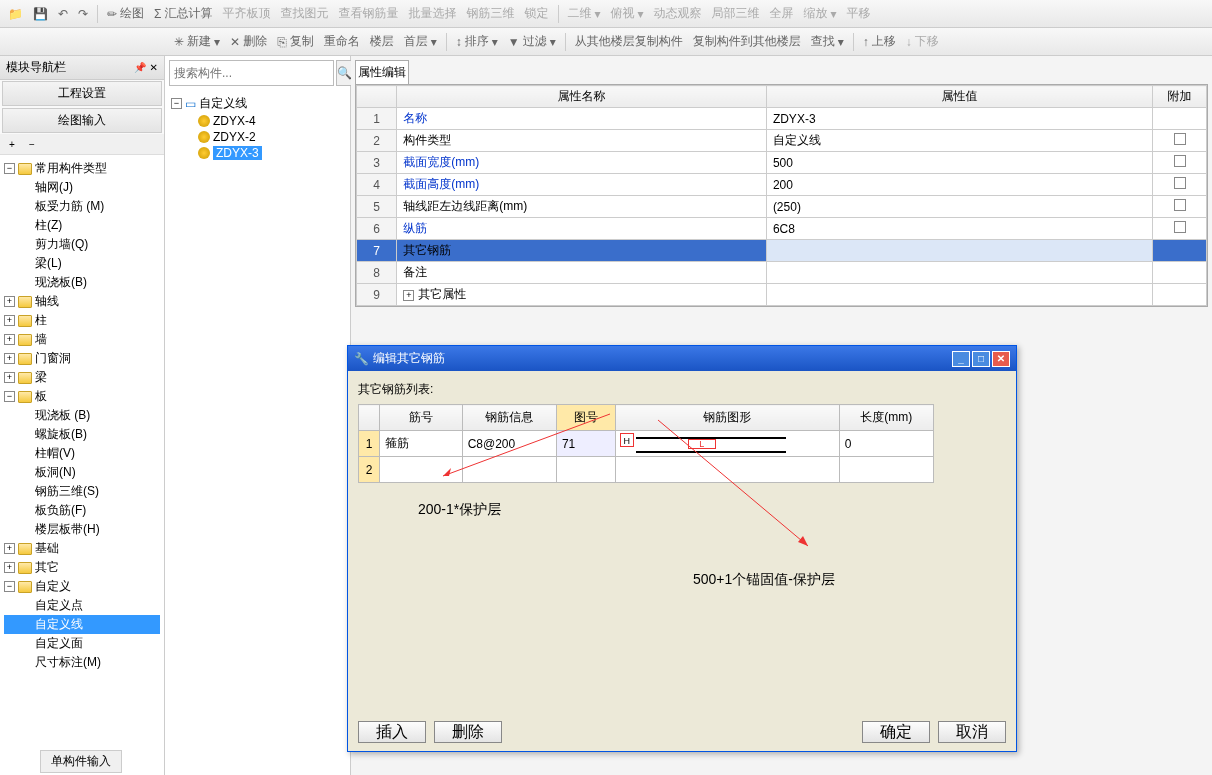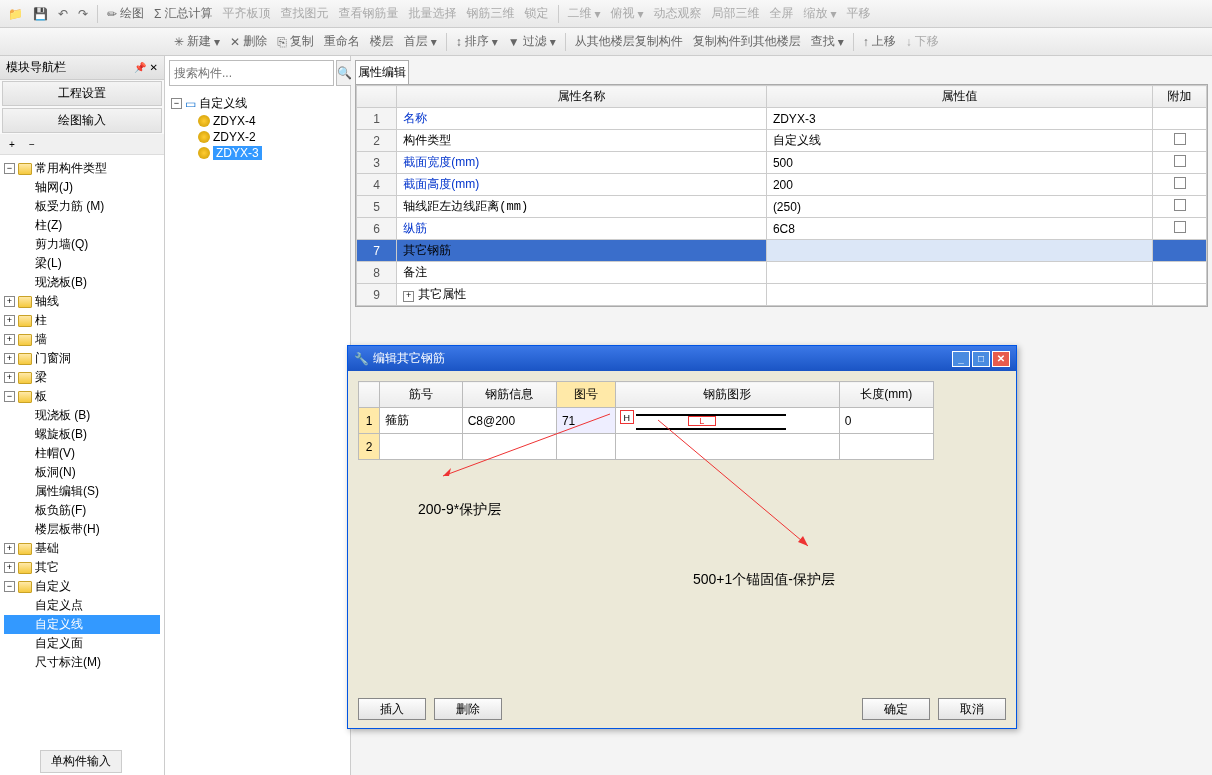--- a/index.html
+++ b/index.html
@@ -40,21 +40,21 @@
 
 .right-panel { flex: 1; display: flex; flex-direction: column; background: #f4f4f4; }
 .prop-tab-row { display: flex; padding-top: 4px; padding-left: 4px; }
 .prop-tab { background: #fff; border: 1px solid #aaa; border-bottom: none; padding: 3px 2px; font-size: 12px; }
 .prop-grid { background: #fff; border: 1px solid #aaa; margin: 0 4px; }
 .prop-grid table { border-collapse: collapse; width: 100%; }
 .prop-grid th, .prop-grid td { border: 1px solid #ccc; padding: 2px 6px; font-size: 12px; text-align: left; height: 18px; }
 .prop-grid th { background: linear-gradient(#f8f8f8, #ececec); text-align: center; font-weight: normal; }
 .row-num { width: 24px; text-align: center !important; background: #f4f4f4; color: #555; }
 .prop-name { color: #0033cc; width: 220px; }
-.prop-name.black { color: #000; font-family: Liberation Mono, monospace; }
+.prop-name.black { color: #000; }
 .prop-val { width: 230px; }
 .prop-extra { width: 32px; text-align: center !important; }
 .row-selected td { background: #3a6ecb !important; color: #fff; }
 .row-selected td.prop-val { background: #dce7f7 !important; color: #000; }
 .checkbox-box { width: 12px; height: 12px; border: 1px solid #888; display: inline-block; background: #fff; }
 .expand-box { width: 11px; height: 11px; border: 1px solid #888; display: inline-flex; align-items: center; justify-content: center; font-size: 9px; margin-right: 4px; background: #fff; }
 
 
 .dialog { position: absolute; left: 347px; top: 345px; width: 670px; background: #ece9d8; border: 1px solid #0054e3; box-shadow: 2px 2px 6px rgba(0,0,0,0.3); }
 .dialog-title { background: linear-gradient(#3b78e7, #1a54c4); color: #fff; padding: 4px 6px; display: flex; align-items: center; justify-content: space-between; font-size: 12px; }
@@ -76,21 +76,21 @@
 .shape-l { position: absolute; left: 72px; top: 8px; width: 28px; height: 10px; border: 1.5px solid #e33; font-size: 9px; text-align: center; line-height: 9px; color: #e33; }
 .shape-line { position: absolute; left: 20px; top: 6px; width: 150px; height: 2px; background: #000; }
 .shape-line2 { position: absolute; left: 20px; top: 20px; width: 150px; height: 2px; background: #000; }
 
 
 .anno { position: absolute; color: #000; font-size: 14px; }
 .arrow { position: absolute; pointer-events: none; }
 
 .dlg-footer { display: flex; justify-content: space-between; padding: 8px 10px; }
 .dlg-footer-group { display: flex; gap: 8px; }
-.dlg-btn { width: 68px; height: 22px; border: 1px solid #888; background: linear-gradient(#fdfdfd, #e4e4e4); cursor: pointer; font-size: 12px; }
+.dlg-btn { width: 68px; height: 22px; border: 1px solid #888; background: linear-gradient(#fdfdfd, #e4e4e4); cursor: pointer; font-size: 16px; }
 
 .bottom-tab { position: absolute; left: 40px; bottom: 2px; padding: 2px 10px; background: #f0f0f0; border: 1px solid #ccc; }
 </style>
 </head>
 <body>
 
 <div class="toolbar">
   <span class="tb-btn">📁</span>
   <span class="tb-btn">💾</span>
   <span class="tb-btn">↶</span>
@@ -246,21 +246,21 @@
       <div class="tree-node">
           <span class="tree-indent" style="width:28px"></span>
           <span>柱帽(V)</span>
         </div>
       <div class="tree-node">
           <span class="tree-indent" style="width:28px"></span>
           <span>板洞(N)</span>
         </div>
       <div class="tree-node">
           <span class="tree-indent" style="width:28px"></span>
-          <span>属性编辑(S)</span>
+          <span>钢筋三维(S)</span>
         </div>
       <div class="tree-node">
           <span class="tree-indent" style="width:28px"></span>
           <span>板负筋(F)</span>
         </div>
       <div class="tree-node">
           <span class="tree-indent" style="width:28px"></span>
           <span>楼层板带(H)</span>
         </div>
       <div class="tree-node">
@@ -407,20 +407,21 @@
       <span>🔧</span>
       <span>编辑其它钢筋</span>
     </div>
     <div class="dlg-btns">
       <div class="dlg-winbtn dlg-min">_</div>
       <div class="dlg-winbtn dlg-max">□</div>
       <div class="dlg-winbtn dlg-close">✕</div>
     </div>
   </div>
   <div class="dialog-body">
+    <div class="dlg-label">其它钢筋列表:</div>
     <table class="rebar-table">
       <thead>
         <tr>
           <th style="width:18px"></th>
           <th style="width:70px">筋号</th>
           <th style="width:80px">钢筋信息</th>
           <th class="selected" style="width:50px">图号</th>
           <th style="width:190px">钢筋图形</th>
           <th style="width:80px">长度(mm)</th>
         </tr>
@@ -449,21 +450,21 @@
         </tr>
       </tbody>
     </table>
 
     <svg class="arrow" style="left:0;top:0;width:660px;height:300px">
       <line x1="95" y1="130" x2="262" y2="68" stroke="#e33" stroke-width="1"></line>
       <polygon points="95,130 103,122 101,130" fill="#e33"></polygon>
       <line x1="310" y1="74" x2="460" y2="200" stroke="#e33" stroke-width="1"></line>
       <polygon points="460,200 450,196 455,190" fill="#e33"></polygon>
     </svg>
-    <div class="anno" style="left:70px; top:155px;">200-9*保护层</div>
+    <div class="anno" style="left:70px; top:155px;">200-1*保护层</div>
     <div class="anno" style="left:345px; top:225px;">500+1个锚固值-保护层</div>
 
     <div style="height:220px"></div>
   </div>
   <div class="dlg-footer">
     <div class="dlg-footer-group">
       <button class="dlg-btn">插入</button>
       <button class="dlg-btn">删除</button>
     </div>
     <div class="dlg-footer-group">

